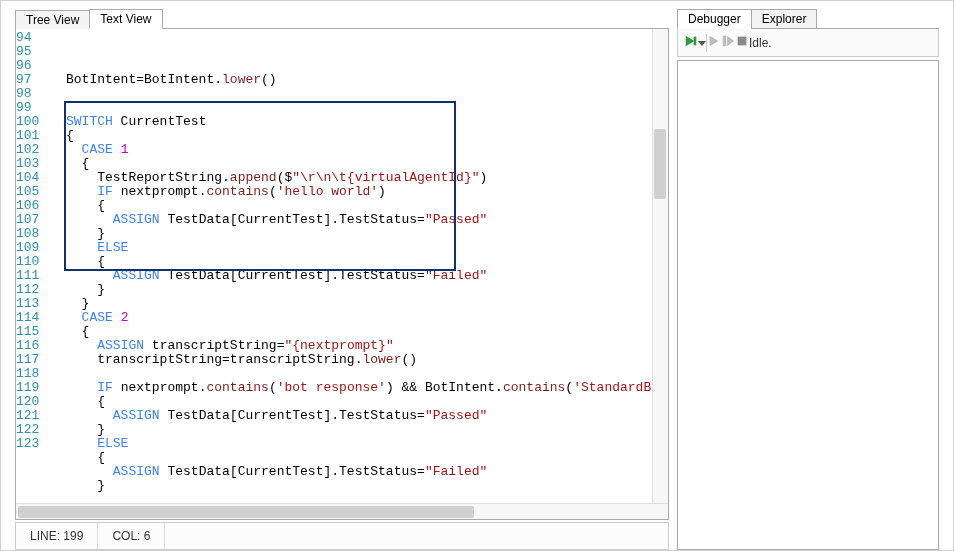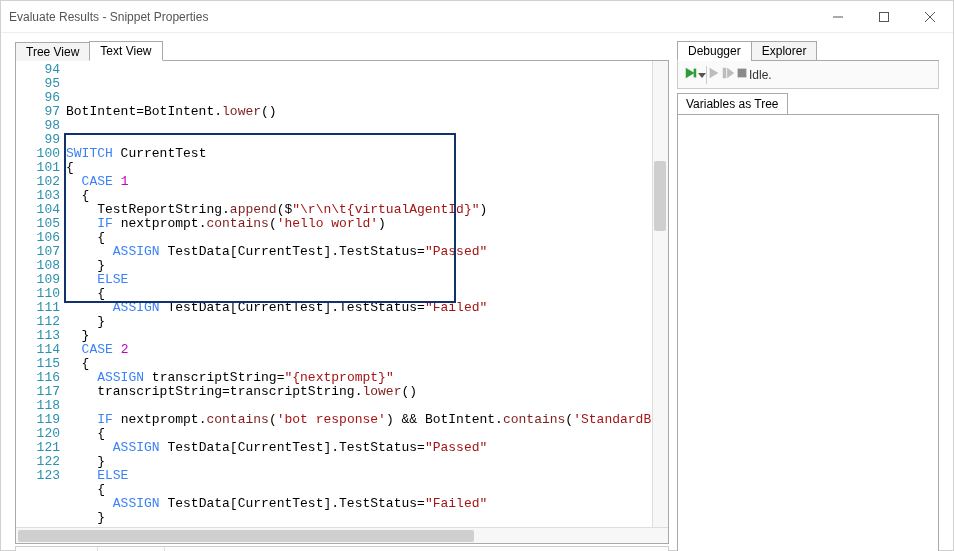--- a/index.html
+++ b/index.html
@@ -14,21 +14,21 @@
   
   .body { flex:1; padding: 6px 14px 0 14px; display:flex; flex-direction:column; }
   .main-split { flex:1; display:flex; gap:8px; min-height:0;}
   
   .left-pane { flex:1; display:flex; flex-direction:column; min-width:0;}
   .tabstrip { height:22px; display:flex; align-items:flex-end; border-bottom:1px solid #a9a9a9; }
   .tab { padding:2px 10px; border:1px solid #a9a9a9; border-bottom:none; margin-right:-1px; background:#f4f4f4; position:relative; top:1px; font-size:12px; cursor:default;}
   .tab.active { background:#fff; border-bottom:1px solid #fff;}
   .editor-wrap { flex:1; border:1px solid #a9a9a9; border-top:none; display:flex; flex-direction:column; min-height:0;}
   .code-area { flex:1; display:flex; font-family: Consolas, "Courier New", monospace; font-size:13px; line-height:14px; overflow:hidden; position:relative;}
-  .gutter { background:#fff; color:#2b91af; text-align:right; padding: 2px 4px 2px 0; user-select:none; width:48px;}
+  .gutter { background:#fff; color:#2b91af; text-align:left; padding: 2px 4px 2px 0; user-select:none; width:48px;}
   .gutter div { height:14px; }
   .code { flex:1; padding:2px 0 2px 2px; white-space:pre; position:relative; overflow-x:auto; overflow-y:hidden;}
   .code-line { height:14px; }
   .highlight-box { position:absolute; border:2px solid #11316f; pointer-events:none; }
   .kw  { color:#3b82f6; }
   .fn  { color:#7f1d1d; }
   .num { color:#c300c3; }
   .str { color:#a31515; }
   .id  { color:#000; }
   .punc{ color:#000; }
@@ -57,41 +57,20 @@
   .vtab.active { background:#fff; }
   .vars-area { flex:1; border:1px solid #a9a9a9; margin-top:-1px; background:#fff; min-height:0;}
   
   .ico { width:14px; height:14px; }
 </style>
 </head>
 <body>
 
 <div class="window">
 
-  <div class="titlebar">
-    <span class="title-caption">Evaluate Results - Snippet Properties</span>
-    <div class="winbtns">
-      <div class="winbtn">
-          <svg viewBox="0 0 10 10">
-            <line x1="0" y1="5" x2="10" y2="5" stroke="currentColor" stroke-width="1"></line>
-          </svg>
-        </div>
-      <div class="winbtn">
-          <svg viewBox="0 0 10 10">
-            <rect x="0.5" y="0.5" width="9" height="9" fill="none" stroke="currentColor" stroke-width="1"></rect>
-          </svg>
-        </div>
-      <div class="winbtn close">
-          <svg viewBox="0 0 10 10">
-            <line x1="0" y1="0" x2="10" y2="10" stroke="currentColor" stroke-width="1"></line>
-            <line x1="10" y1="0" x2="0" y2="10" stroke="currentColor" stroke-width="1"></line>
-          </svg>
-        </div>
-    </div>
-  </div>
 
   <div class="body">
     <div class="main-split">
 
       <div class="left-pane">
         <div class="tabstrip">
           <div class="tab">Tree View</div>
           <div class="tab active">Text View</div>
         </div>
         <div class="editor-wrap">
@@ -170,21 +149,20 @@
           <span><svg class="ico" viewBox="0 0 16 16">
                 <rect x="2" y="2" width="4" height="12" fill="#bdbdbd"></rect>
                 <polygon points="7,2 15,8 7,14" fill="#bdbdbd"></polygon>
               </svg></span>
           <span><svg class="ico" viewBox="0 0 16 16">
                 <rect x="3" y="3" width="10" height="10" fill="#8a8a8a"></rect>
               </svg></span>
           <span class="dbg-status">Idle.</span>
         </div>
         <div class="vars-tabs">
-          <div class="vtab">Variables as Tree</div>
         </div>
         <div class="vars-area"></div>
       </div>
 
     </div>
 
   </div>
 </div>
 
 </body></html>

